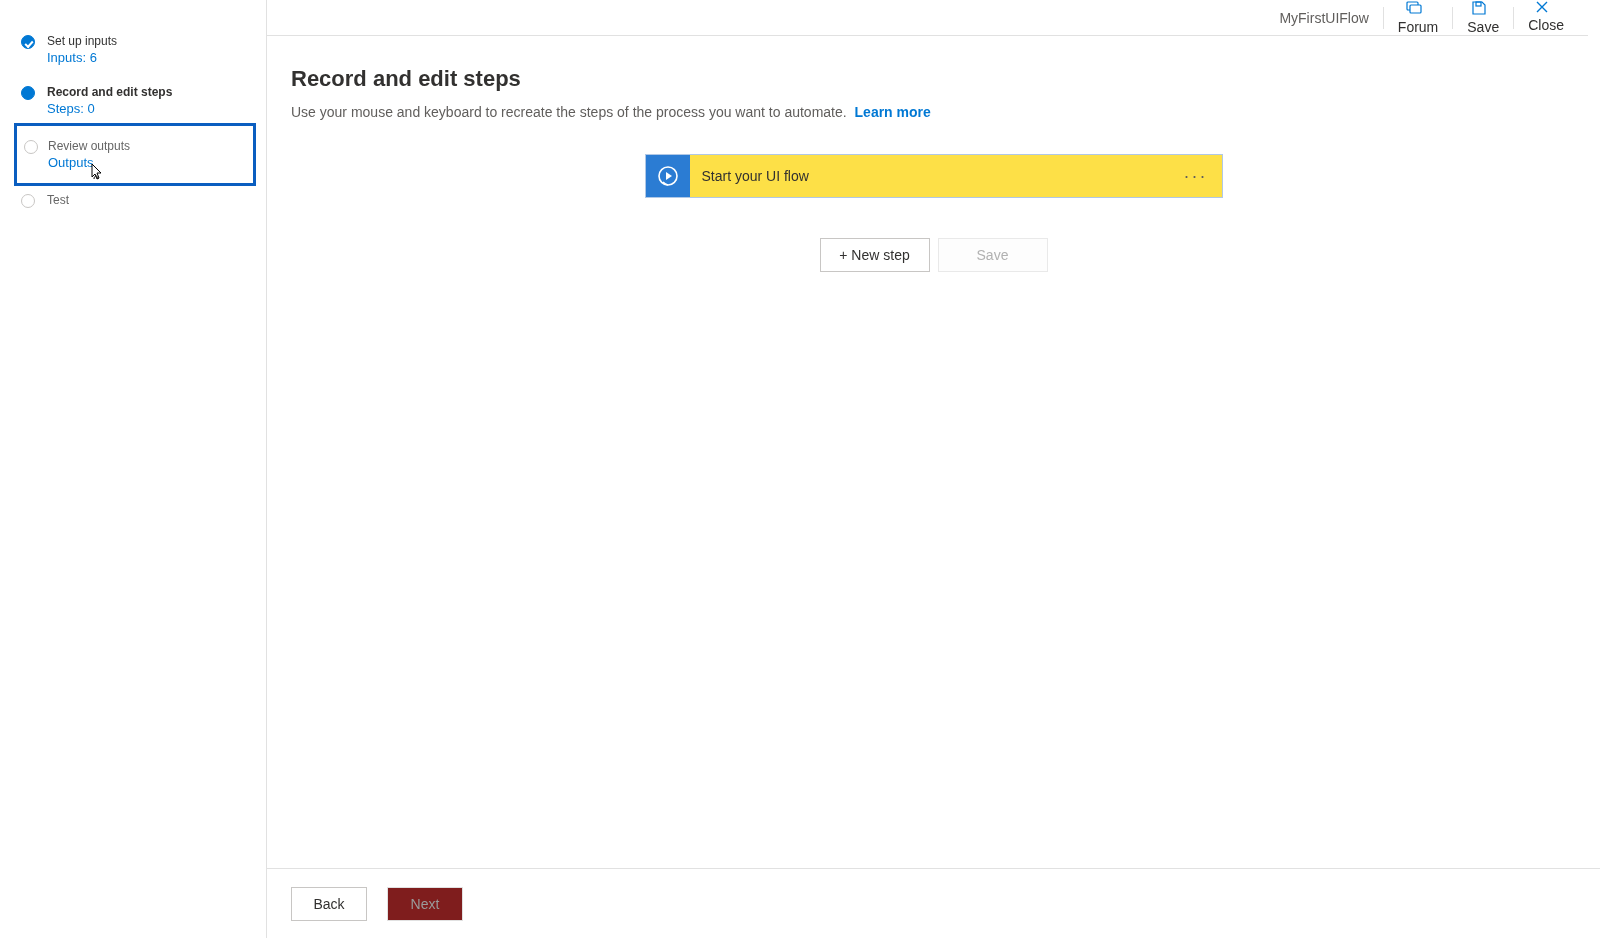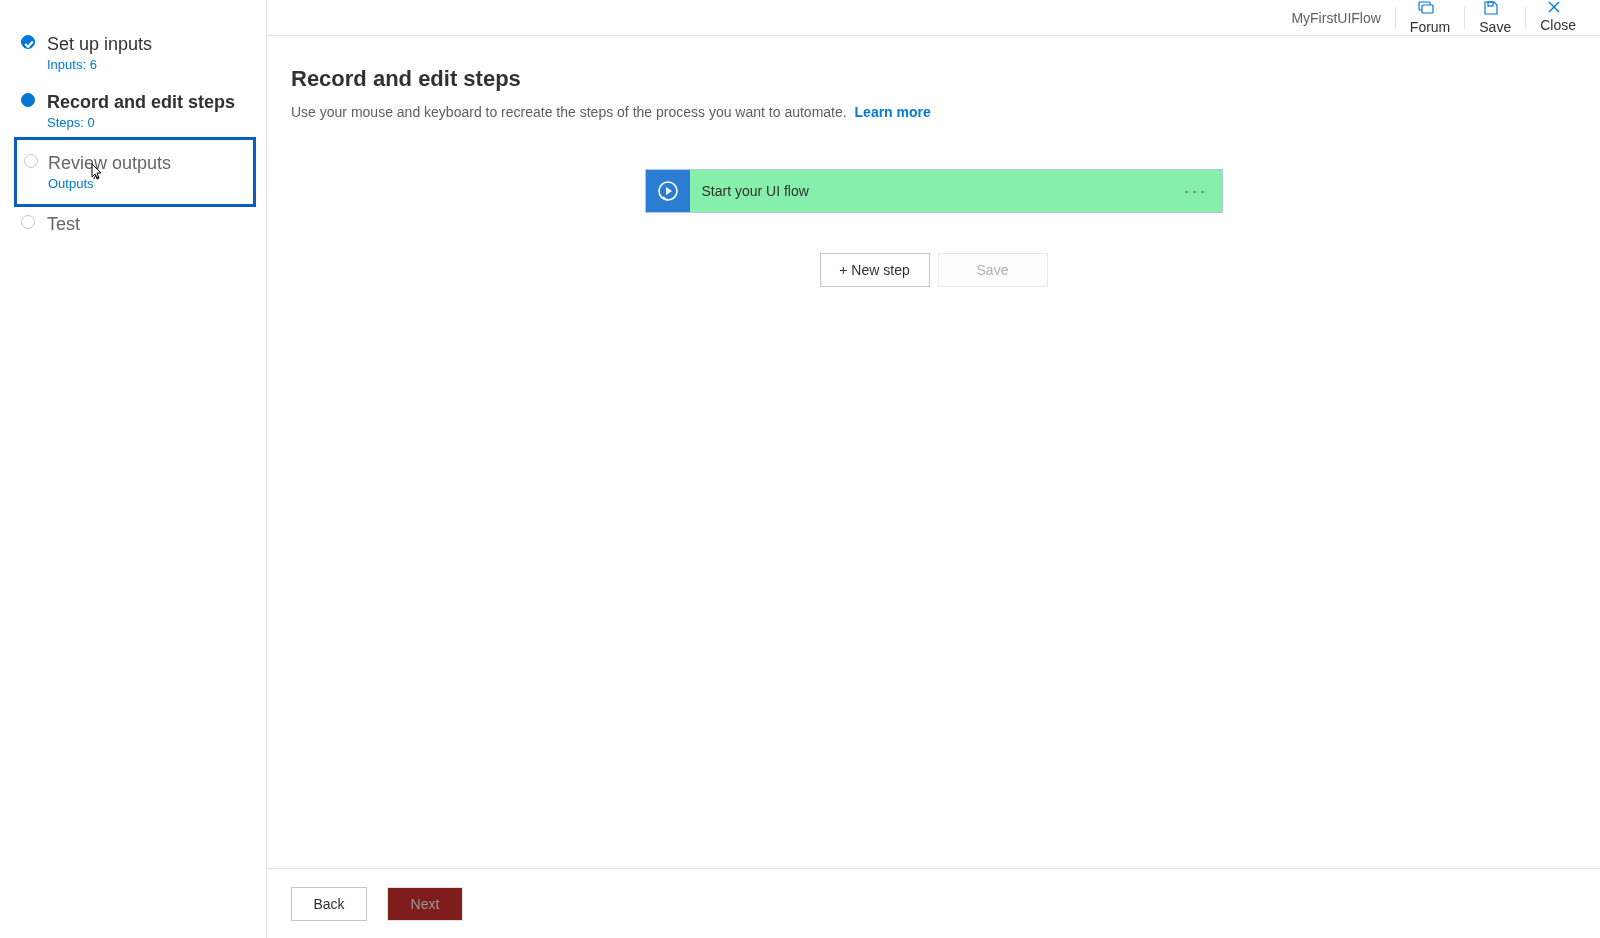--- a/index.html
+++ b/index.html
@@ -9,21 +9,21 @@
   color: #323130;
   background: #ffffff;
   width: 1600px;
   height: 938px;
   overflow: hidden;
   position: relative;
 }
 .top-bar {
   position: absolute;
   top: 0;
-  right: 0;
+  right: 12px;
   left: 267px;
   height: 36px;
   border-bottom: 1px solid #e1e1e1;
   display: flex;
   align-items: center;
   justify-content: flex-end;
   padding-right: 10px;
 }
 .top-bar-item {
   display: flex;
@@ -77,44 +77,44 @@
   left: 3px; top: 5px;
   width: 6px; height: 3px;
   border-left: 2px solid #fff;
   border-bottom: 2px solid #fff;
   transform: rotate(-48deg);
 }
 .step-bullet.current {
   background: #0078d4;
   border-color: #0078d4;
 }
-.step-title { font-size: 18px; color: #333; }
+.step-title { font-size: 12px; color: #333; }
 .step-title.current { font-weight: 600; color: #323130; }
 .step-title.inactive { color: #666; }
 .step-sub { font-size: 13px; color: #0078d4; margin-top: 2px; }
 .step-highlight { border: 3px solid #0a5ec0; margin: -3px 10px -3px 14px; padding-left: 31px; padding-top:13px; padding-bottom:13px; }
 .step-highlight .step-bullet { left: 7px; top: 14px; }
 
 .main {
   position: absolute;
   left: 267px;
   top: 36px;
   right: 0;
   bottom: 70px;
   padding: 30px 24px 0 24px;
 }
 .page-title { font-size: 22px; font-weight: 600; color: #323130; margin-bottom: 12px; }
 .page-desc { font-size: 14px; color: #605e5c; }
 .learn-more { color: #0078d4; cursor: pointer; margin-left: 4px; font-weight: bold; }
 
 .flow-card {
-  margin: 49px auto 0 auto;
+  margin: 34px auto 0 auto;
   width: 578px;
   border: 1px solid #b0c8e6;
-  background: #86efac;
+  background: #fde047;
   display: flex;
   align-items: center;
   height: 44px;
 }
 .flow-card-iconbox {
   width: 44px;
   height: 100%;
   background: #2b7cd3;
   display: flex;
   align-items: center;

